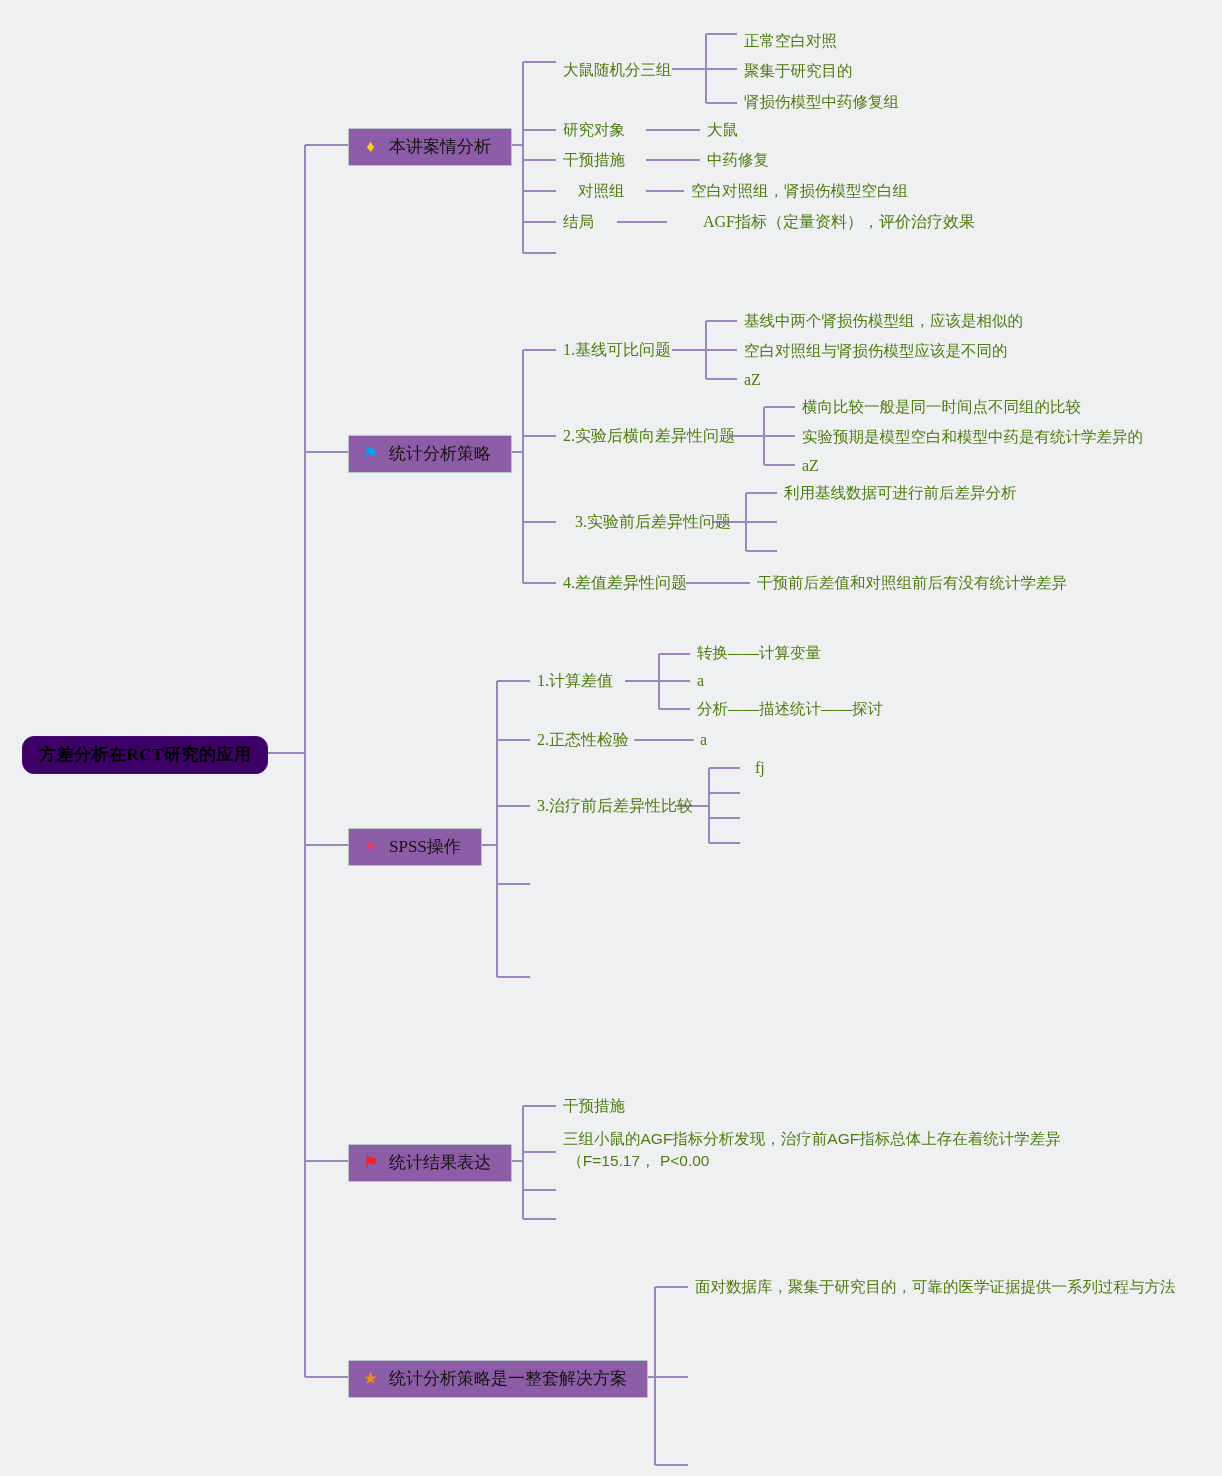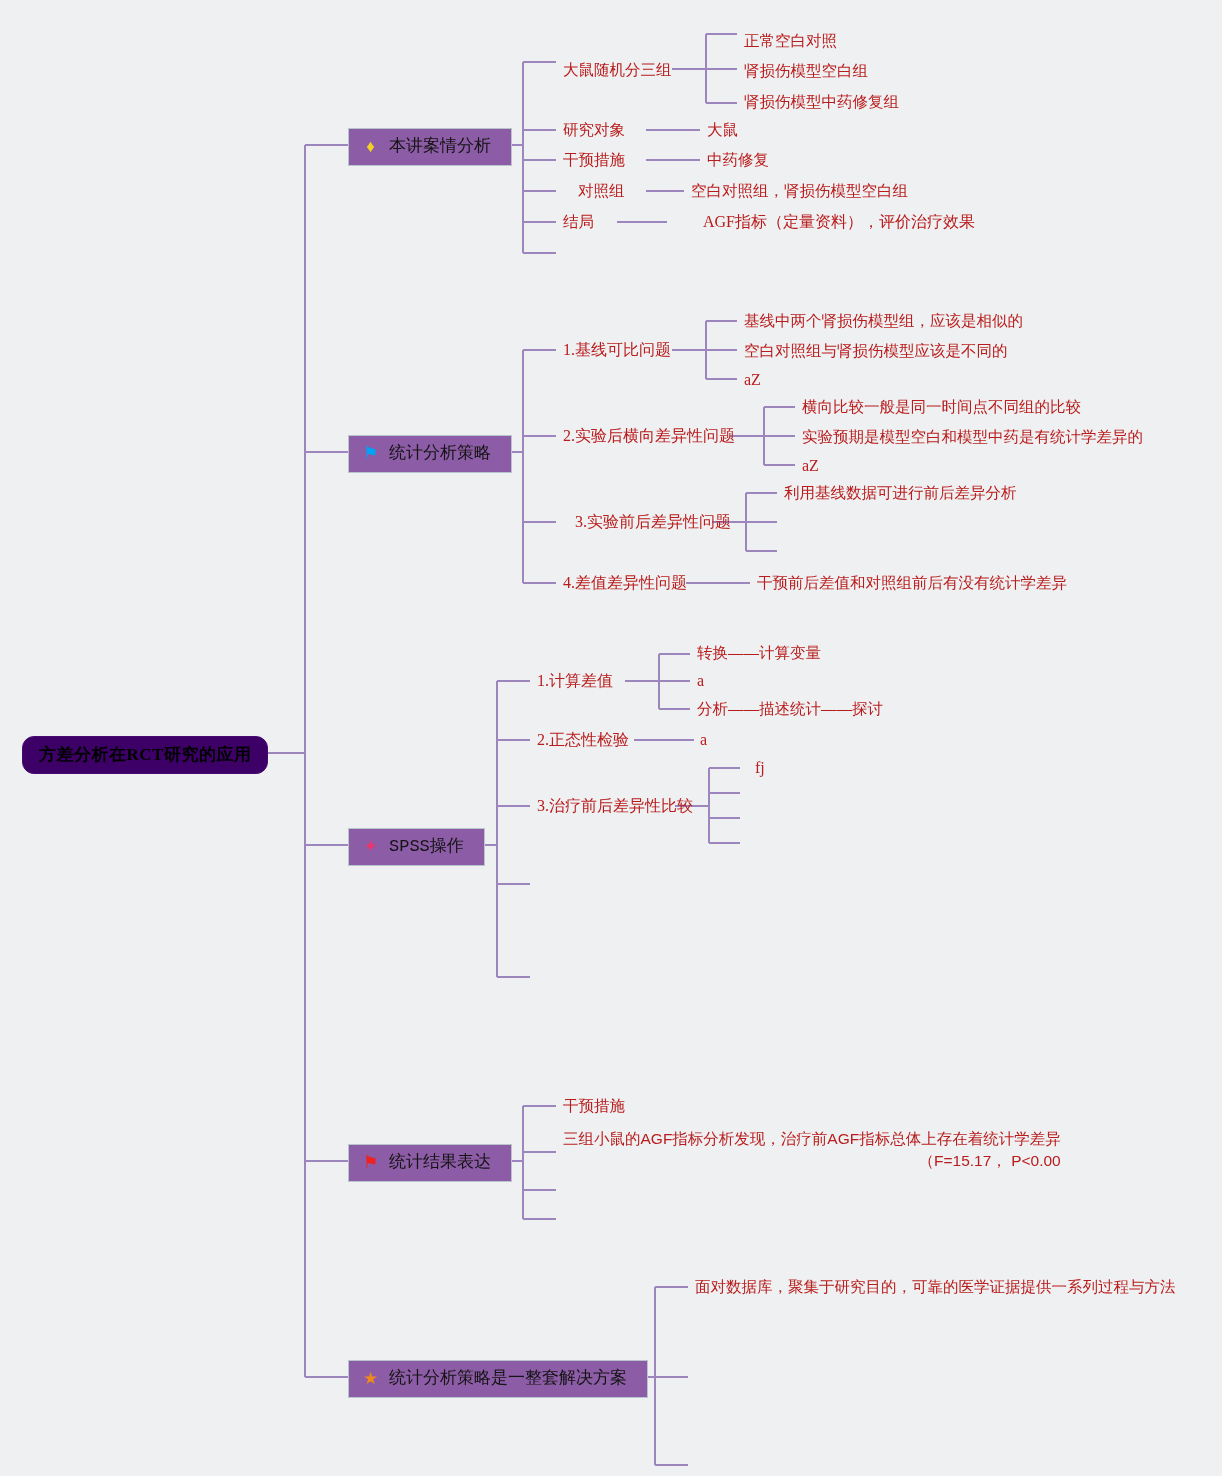--- a/index.html
+++ b/index.html
@@ -54,39 +54,38 @@
     background: #8d5ca6;
     border: 1px solid #b9c5cd;
     color: #1a1a1a;
     font-size: 17px;
     padding: 7px 20px 8px 12px;
     display: flex;
     align-items: center;
     gap: 9px;
   }
   .branch-label {
-    font-family: Liberation Mono, monospace;
+    font-family: Liberation Serif, serif;
     font-size: 17px;
     color: #141414;
   }
   .branch-icon {
     display: inline-block;
     width: 19px;
     height: 19px;
     flex: 0 0 19px;
     line-height: 19px;
     text-align: center;
     font-size: 17px;
   }
   
   .leaf {
-    color: #b91c1c;
+    color: #4d7c0f;
     font-size: 15.5px;
     font-family: "Liberation Sans", "DejaVu Sans", sans-serif;
-    text-align: right;
   }
   .leaf.serif {
     font-family: "Liberation Serif", "DejaVu Serif", serif;
     font-size: 16px;
   }
   .leaf.multiline {
     white-space: pre;
     line-height: 1.45;
   }
 </style>
@@ -194,21 +193,21 @@
     <span>方差分析在RCT研究的应用</span>
   </div>
 
   <div class="node branch-node" style="left:348px; top:128px;">
     <span class="branch-icon" style="color:#f2d024;">♦</span>
     <span class="branch-label">本讲案情分析</span>
   </div>
 
   <div class="node leaf" style="left:563px; top:60px;">大鼠随机分三组</div>
   <div class="node leaf" style="left:744px; top:31px;">正常空白对照</div>
-  <div class="node leaf" style="left:744px; top:61px;">肾损伤模型空白组</div>
+  <div class="node leaf" style="left:744px; top:61px;">聚集于研究目的</div>
   <div class="node leaf" style="left:744px; top:92px;">肾损伤模型中药修复组</div>
 
   <div class="node leaf" style="left:563px; top:120px;">研究对象</div>
   <div class="node leaf" style="left:707px; top:120px;">大鼠</div>
 
   <div class="node leaf" style="left:563px; top:150px;">干预措施</div>
   <div class="node leaf" style="left:707px; top:150px;">中药修复</div>
 
   <div class="node leaf" style="left:563px; top:181px;margin-left:15px;">对照组</div>
   <div class="node leaf" style="left:691px; top:181px;">空白对照组，肾损伤模型空白组</div>

